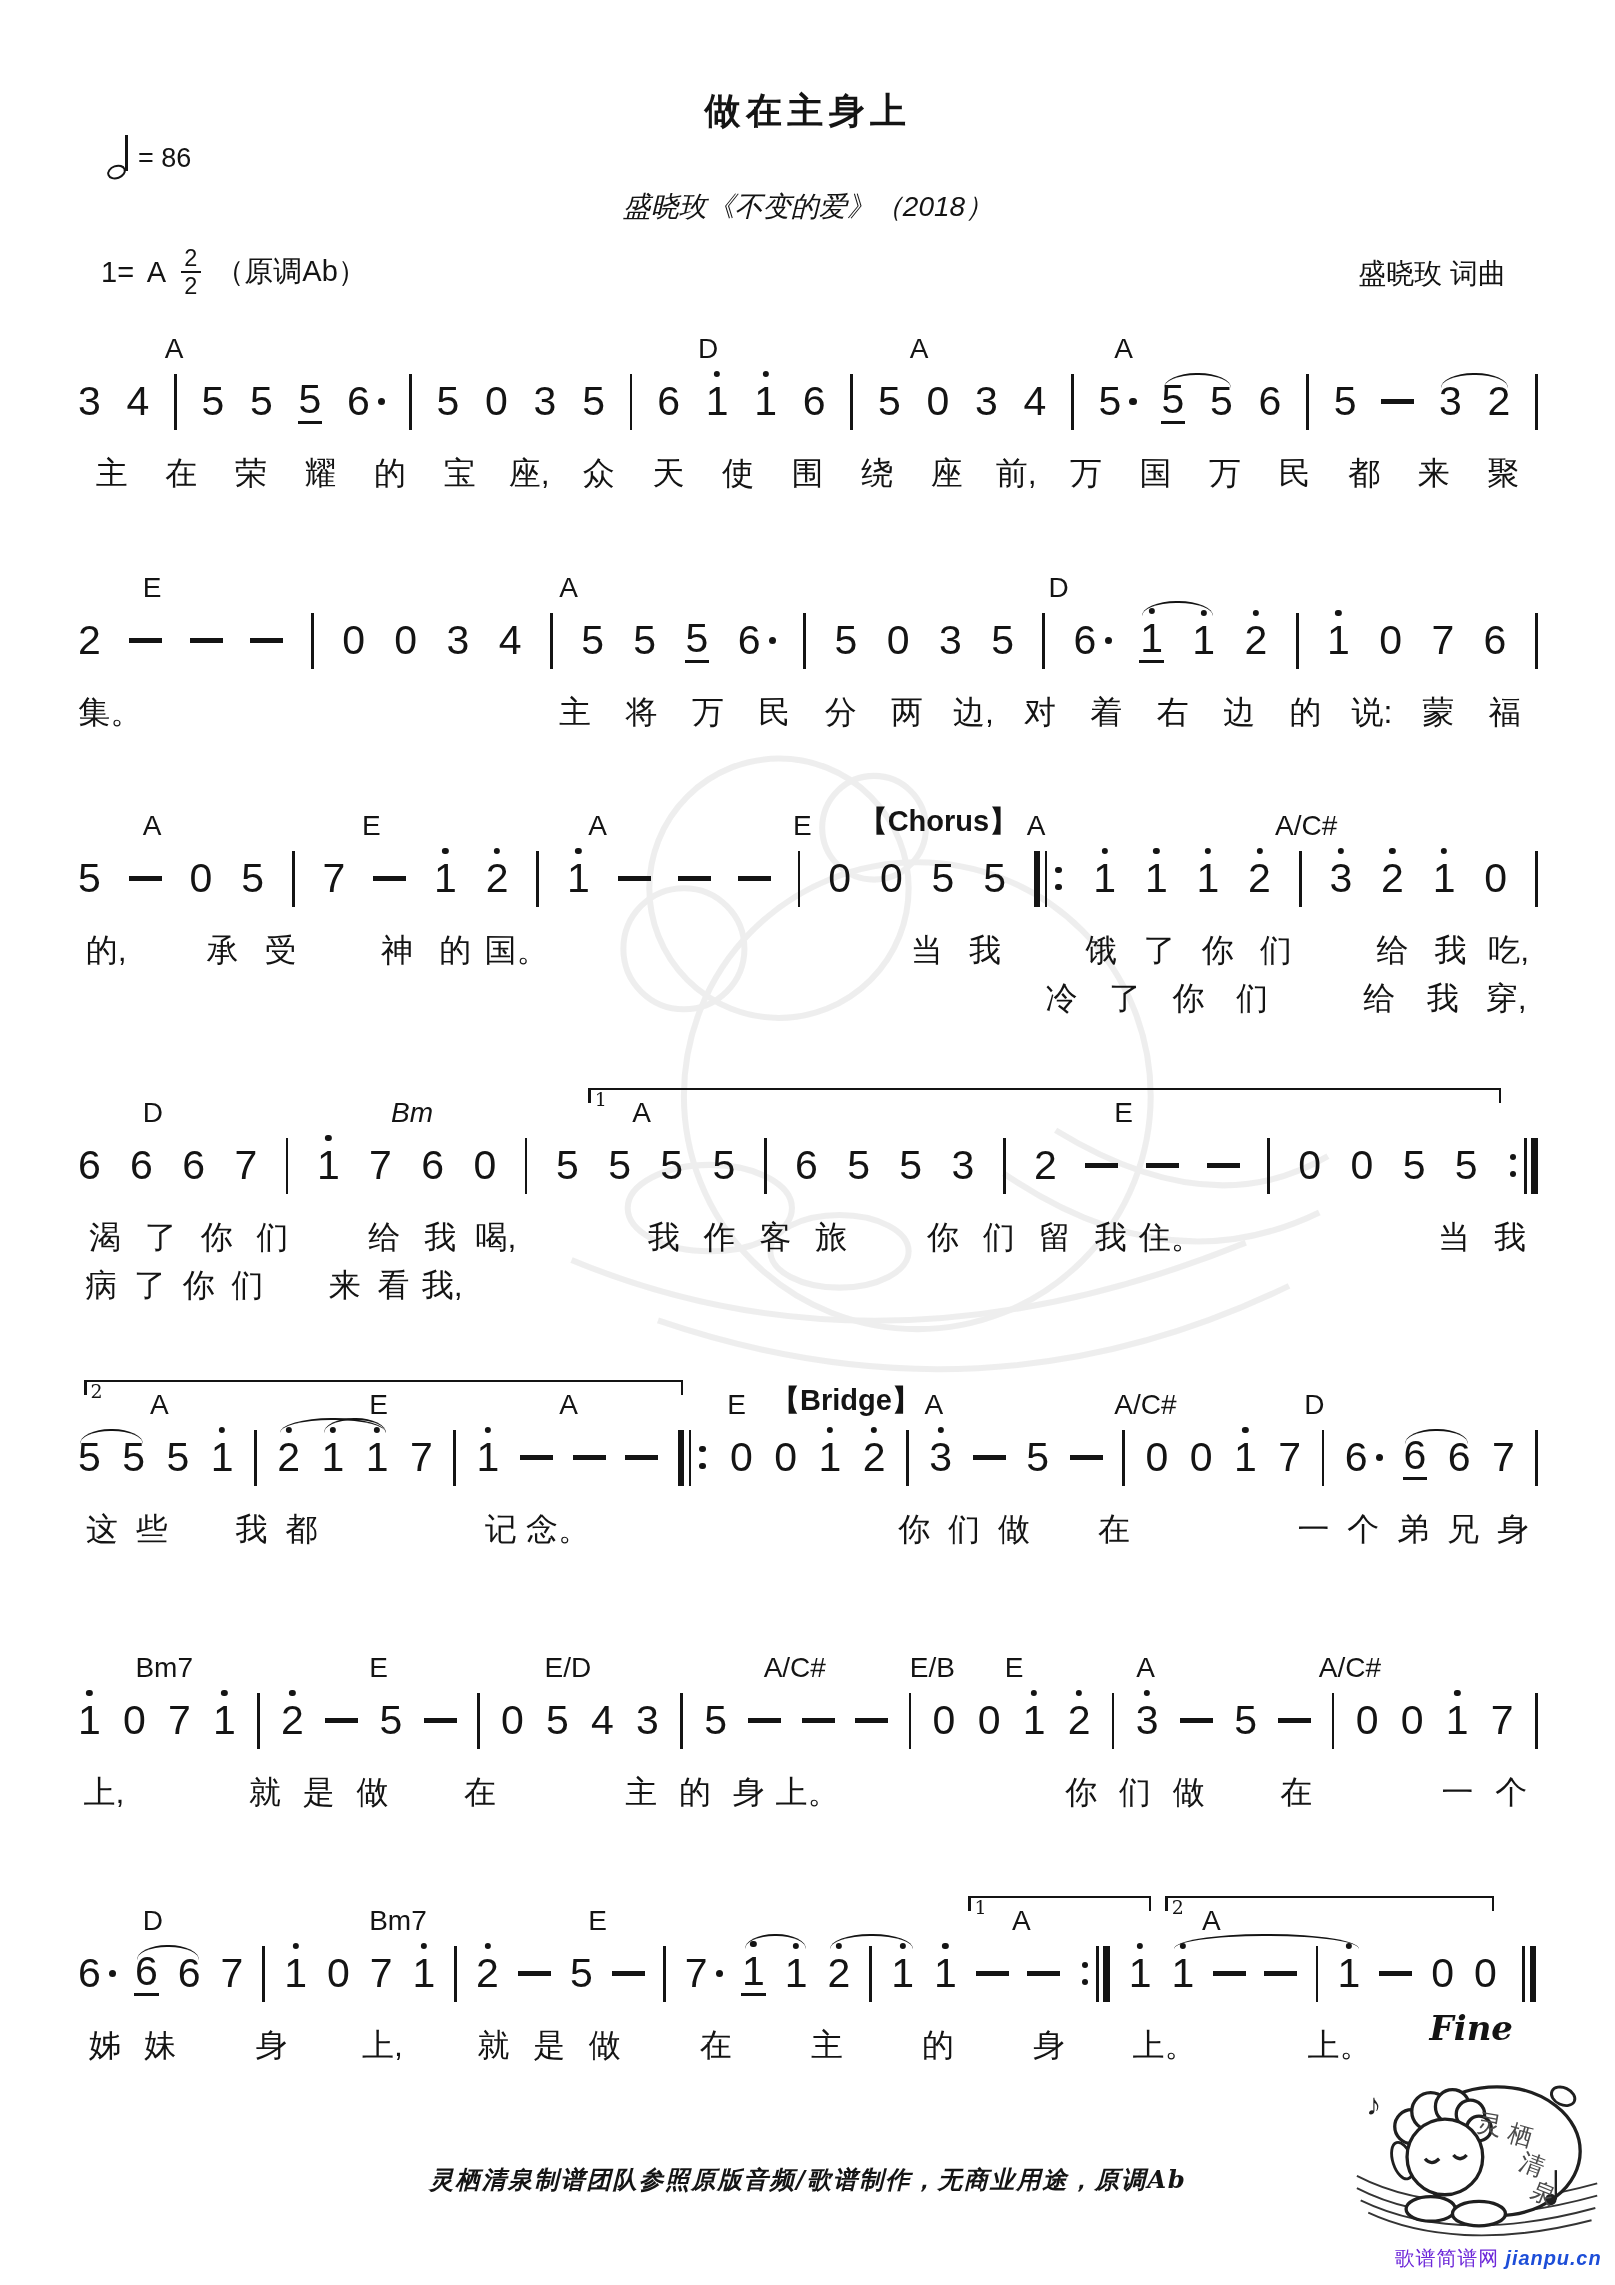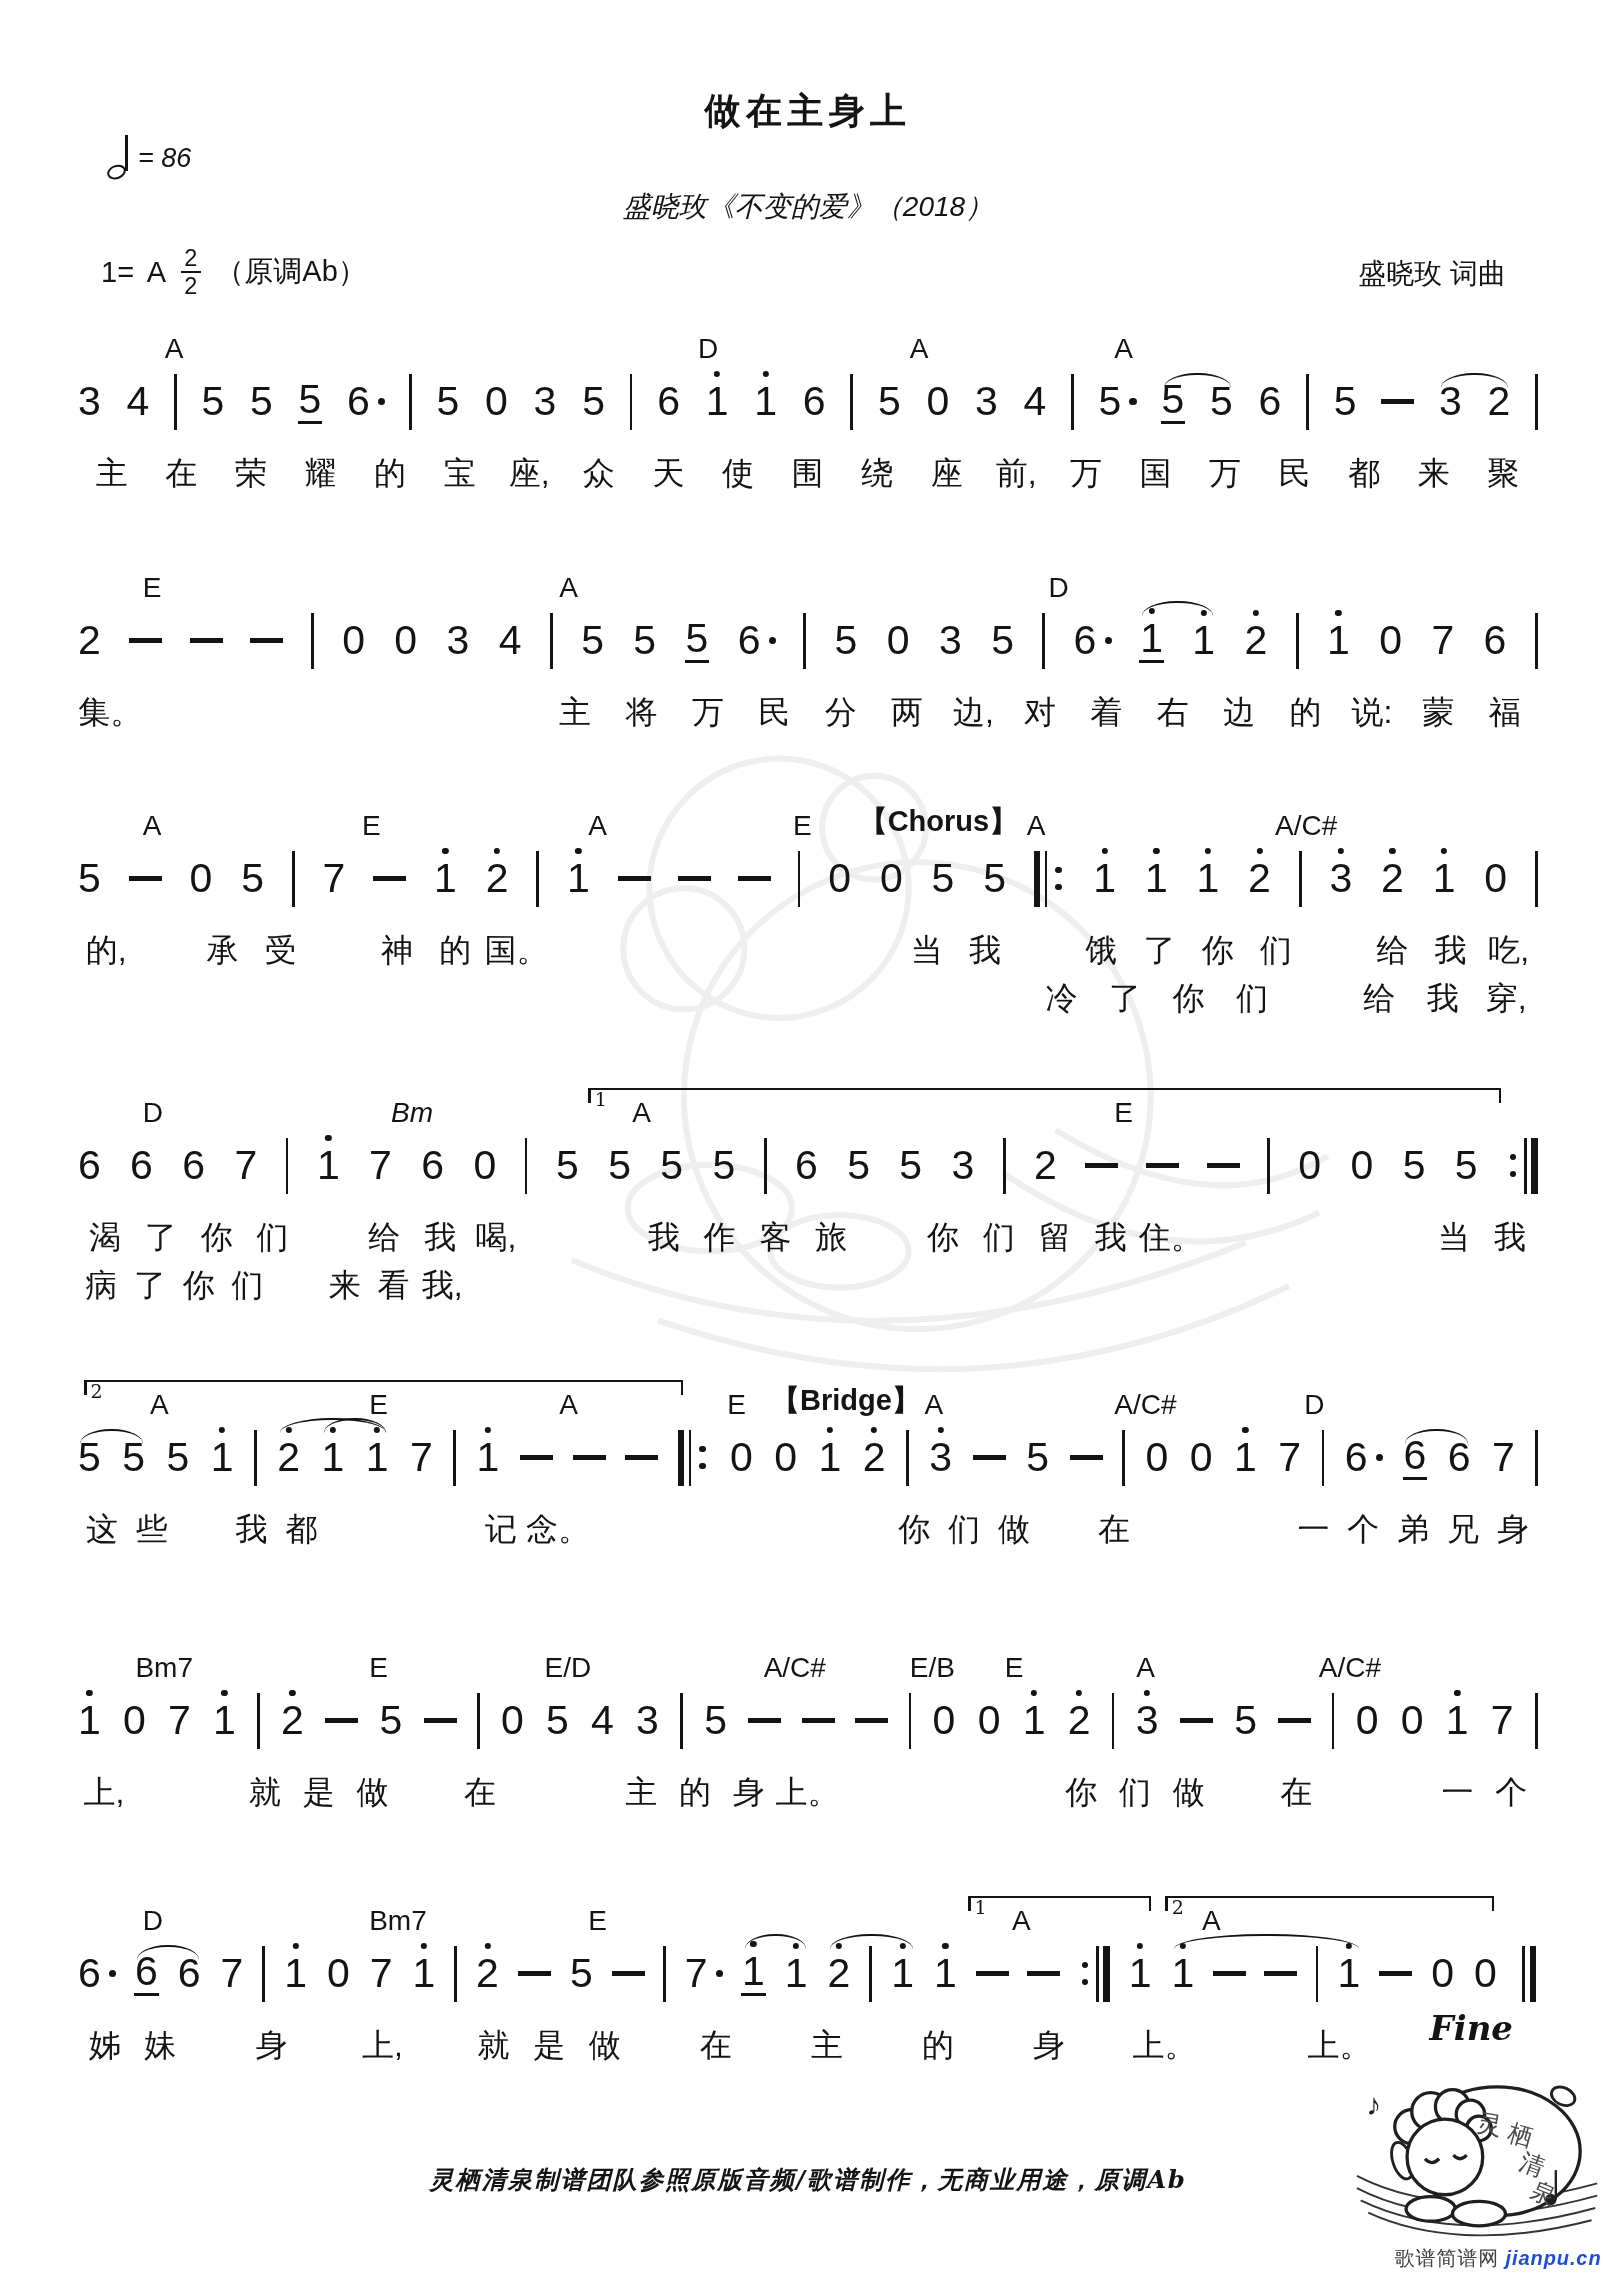--- a/index.html
+++ b/index.html
@@ -10,21 +10,21 @@
     font-family:"Liberation Sans",sans-serif;
     color:#141414;
     overflow:hidden;
   }
   
   .tempo{position:absolute;left:107px;top:134px;display:flex;align-items:flex-end;gap:9px;font-size:27px;}
   .hn{display:inline-block;position:relative;width:22px;height:45px;}
   .hn i{display:block;}
   .hn .head{position:absolute;bottom:0;left:0;width:15.4px;height:10px;border:2.7px solid #141414;border-radius:50%;transform:rotate(-20deg);}
   .hn .stem{position:absolute;right:0.9px;bottom:8.1px;width:2.7px;height:36px;background:#141414;}
-  .tempo .tval{padding-bottom:5.4px;font-style:italic;}
+  .tempo .tval{padding-bottom:5.4px;}
   .title{position:absolute;left:0;right:0;top:87px;text-align:center;font-size:36px;font-weight:900;letter-spacing:5.4px;}
   .subtitle{position:absolute;left:0;right:0;top:188px;text-align:center;font-size:28px;font-style:italic;}
   .keyrow{position:absolute;left:101px;top:246px;display:flex;align-items:center;gap:12.7px;font-size:29px;}
   .frac{display:inline-flex;flex-direction:column;align-items:center;font-size:23.5px;line-height:1.05;margin:0 1.8px;}
   .frac .den{border-top:2.3px solid #141414;padding:0.9px 3.6px 0 3.6px;}
   .frac .num{padding:0 3.6px;}
   .credit{position:absolute;right:110px;top:255px;font-size:28px;}
   
   .system{position:absolute;left:77px;width:1461px;}
   .chordlayer{position:relative;height:52px;}
@@ -52,21 +52,21 @@
   .lyr{display:flex;margin-top:18px;height:43px;align-items:center;font-size:32px;}
   .lyr.second{margin-top:5.4px;}
   .lcell{flex:1 1 0;text-align:center;white-space:nowrap;}
   .spacer{flex-basis:0;}
   .fine{position:absolute;right:25px;top:119px;font-family:"DejaVu Serif",serif;font-style:italic;font-weight:700;font-size:34px;}
   
   .wm{position:absolute;left:389px;top:724px;width:1022px;height:778px;opacity:0.08;pointer-events:none;}
   .footer{position:absolute;left:0;right:0;top:2164px;text-align:center;font-family:"DejaVu Serif",serif;font-style:italic;font-weight:700;font-size:24.4px;letter-spacing:1.8px;}
   .logo{position:absolute;left:1355px;top:2064px;width:246px;height:199px;}
   .sitewm{position:absolute;right:14.5px;top:2245px;font-size:20px;letter-spacing:0.9px;}
-  .sitewm .g{color:#404040;}
+  .sitewm .g{color:#6d28d9;}
   .sitewm .o{font-weight:700;font-style:italic;}
 </style>
 </head>
 <body>
 
 <div class="sheet" id="sheet">
 
   <svg class="wm" viewBox="0 0 1000 900" fill="none" stroke="#333333" stroke-width="7">
     <circle cx="360" cy="190" r="150"></circle>
     <circle cx="250" cy="260" r="70"></circle>

